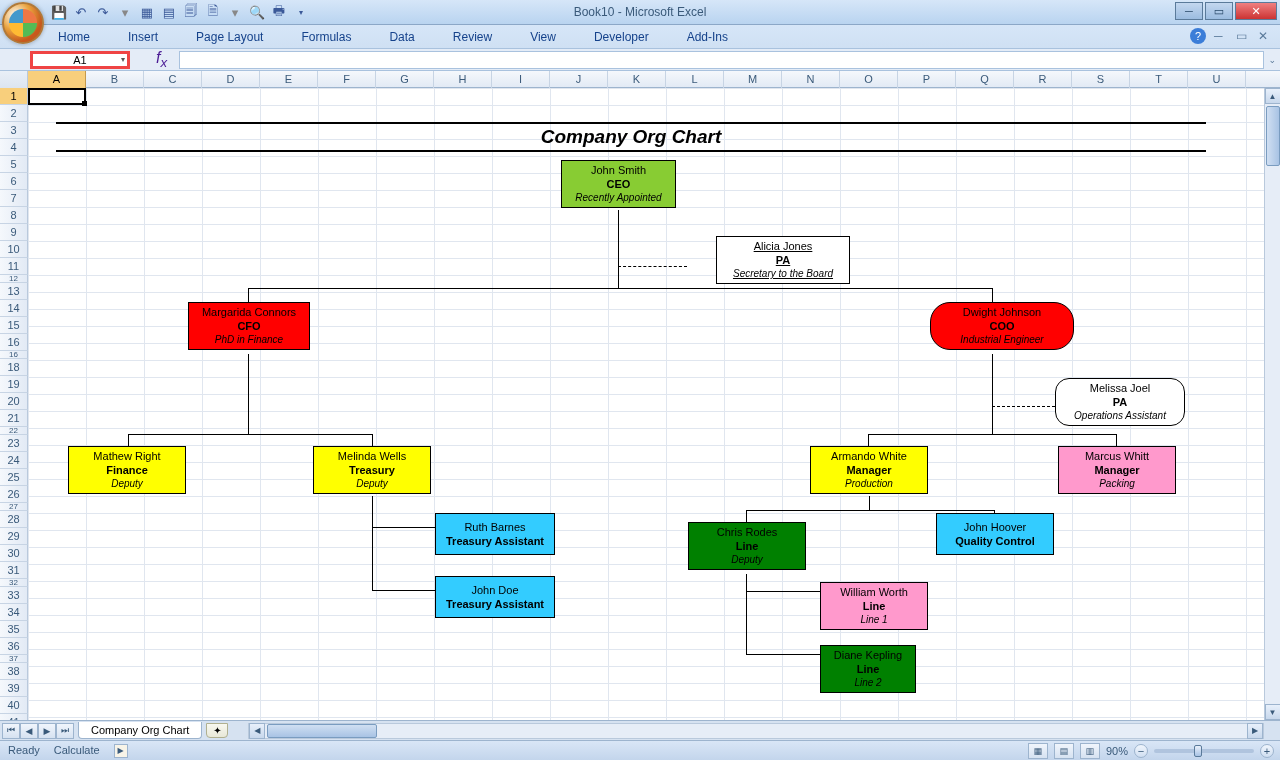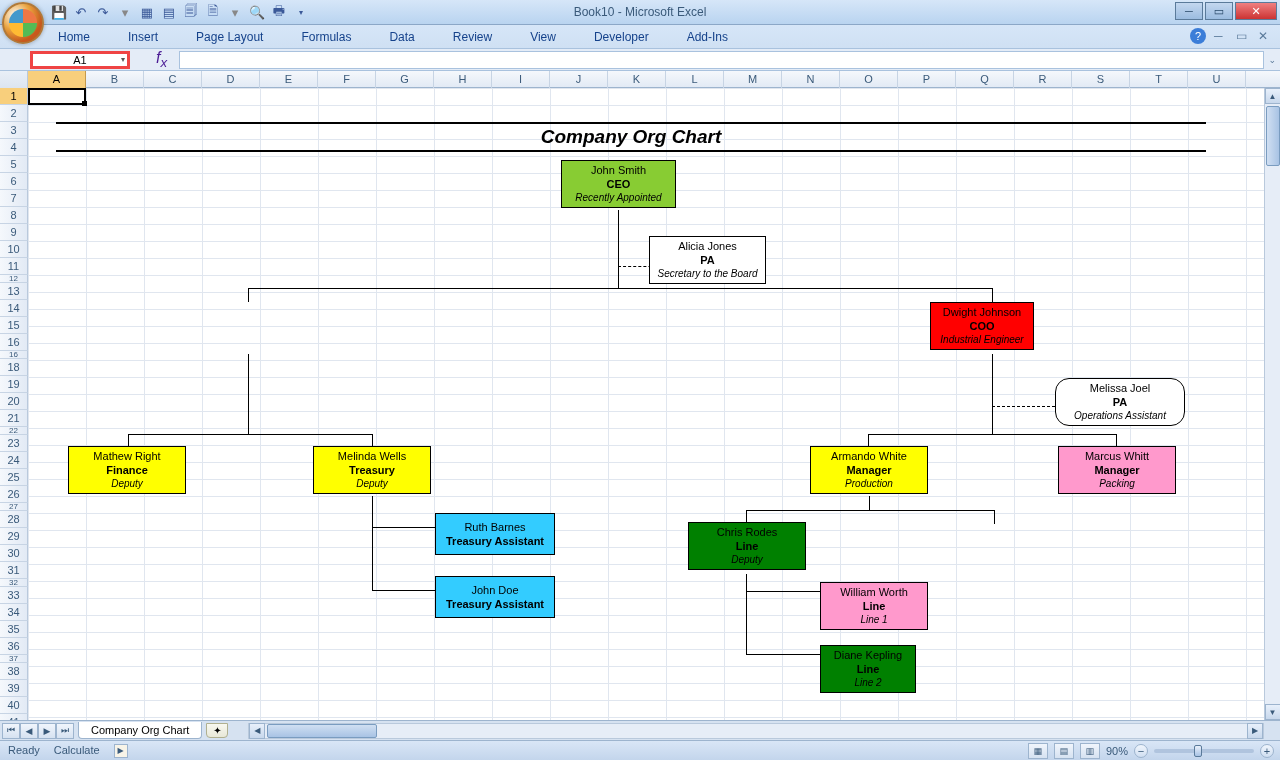--- a/index.html
+++ b/index.html
@@ -249,26 +249,31 @@
 
     <div class="line" style="left:718px; top:486px; width:1px; height:80px"></div>
     <div class="line" style="left:718px; top:503px; width:74px; height:1px"></div>
     <div class="line" style="left:718px; top:566px; width:74px; height:1px"></div>
 
     <div id="node0" class="node" style="left: 533px; top: 72px; width: 115px; background: rgb(136, 204, 51);">
         <div class="n1">John Smith</div>
         <div class="n2">CEO</div>
         <div class="n3">Recently Appointed</div>
       </div>
-    <div id="node1" class="node" style="left: 621px; top: 148px; width: 117px; background: rgb(255, 255, 255);">
+    <div id="node1" class="node" style="left: 688px; top: 148px; width: 134px; background: rgb(255, 255, 255); text-decoration: underline;">
         <div class="n1">Alicia Jones</div>
         <div class="n2">PA</div>
         <div class="n3">Secretary to the Board</div>
       </div>
-    <div id="node3" class="node" style="left: 902px; top: 214px; width: 104px; background: rgb(255, 0, 0);">
+    <div id="node2" class="node" style="left: 160px; top: 214px; width: 122px; background: rgb(255, 0, 0);">
+        <div class="n1">Margarida Connors</div>
+        <div class="n2">CFO</div>
+        <div class="n3">PhD in Finance</div>
+      </div>
+    <div id="node3" class="node" style="left: 902px; top: 214px; width: 144px; background: rgb(255, 0, 0); border-radius: 20px;">
         <div class="n1">Dwight Johnson</div>
         <div class="n2">COO</div>
         <div class="n3">Industrial Engineer</div>
       </div>
     <div id="node4" class="node" style="left: 1027px; top: 290px; width: 130px; background: rgb(255, 255, 255); border-radius: 14px;">
         <div class="n1">Melissa Joel</div>
         <div class="n2">PA</div>
         <div class="n3">Operations Assistant</div>
       </div>
     <div id="node5" class="node" style="left: 40px; top: 358px; width: 118px; background: rgb(255, 255, 0);">
@@ -296,20 +301,24 @@
         <div class="n2">Treasury Assistant</div>
       </div>
     <div id="node10" class="node" style="left: 407px; top: 488px; width: 120px; padding: 6px 4px; background: rgb(51, 204, 255);">
         <div class="n1">John Doe</div>
         <div class="n2">Treasury Assistant</div>
       </div>
     <div id="node11" class="node" style="left: 660px; top: 434px; width: 118px; background: rgb(0, 128, 0);">
         <div class="n1">Chris Rodes</div>
         <div class="n2">Line</div>
         <div class="n3">Deputy</div>
+      </div>
+    <div id="node12" class="node" style="left: 908px; top: 425px; width: 118px; padding: 6px 4px; background: rgb(51, 204, 255);">
+        <div class="n1">John Hoover</div>
+        <div class="n2">Quality Control</div>
       </div>
     <div id="node13" class="node" style="left: 792px; top: 494px; width: 108px; background: rgb(255, 153, 204);">
         <div class="n1">William Worth</div>
         <div class="n2">Line</div>
         <div class="n3">Line 1</div>
       </div>
     <div id="node14" class="node" style="left: 792px; top: 557px; width: 96px; background: rgb(0, 128, 0);">
         <div class="n1">Diane Kepling</div>
         <div class="n2">Line</div>
         <div class="n3">Line 2</div>

